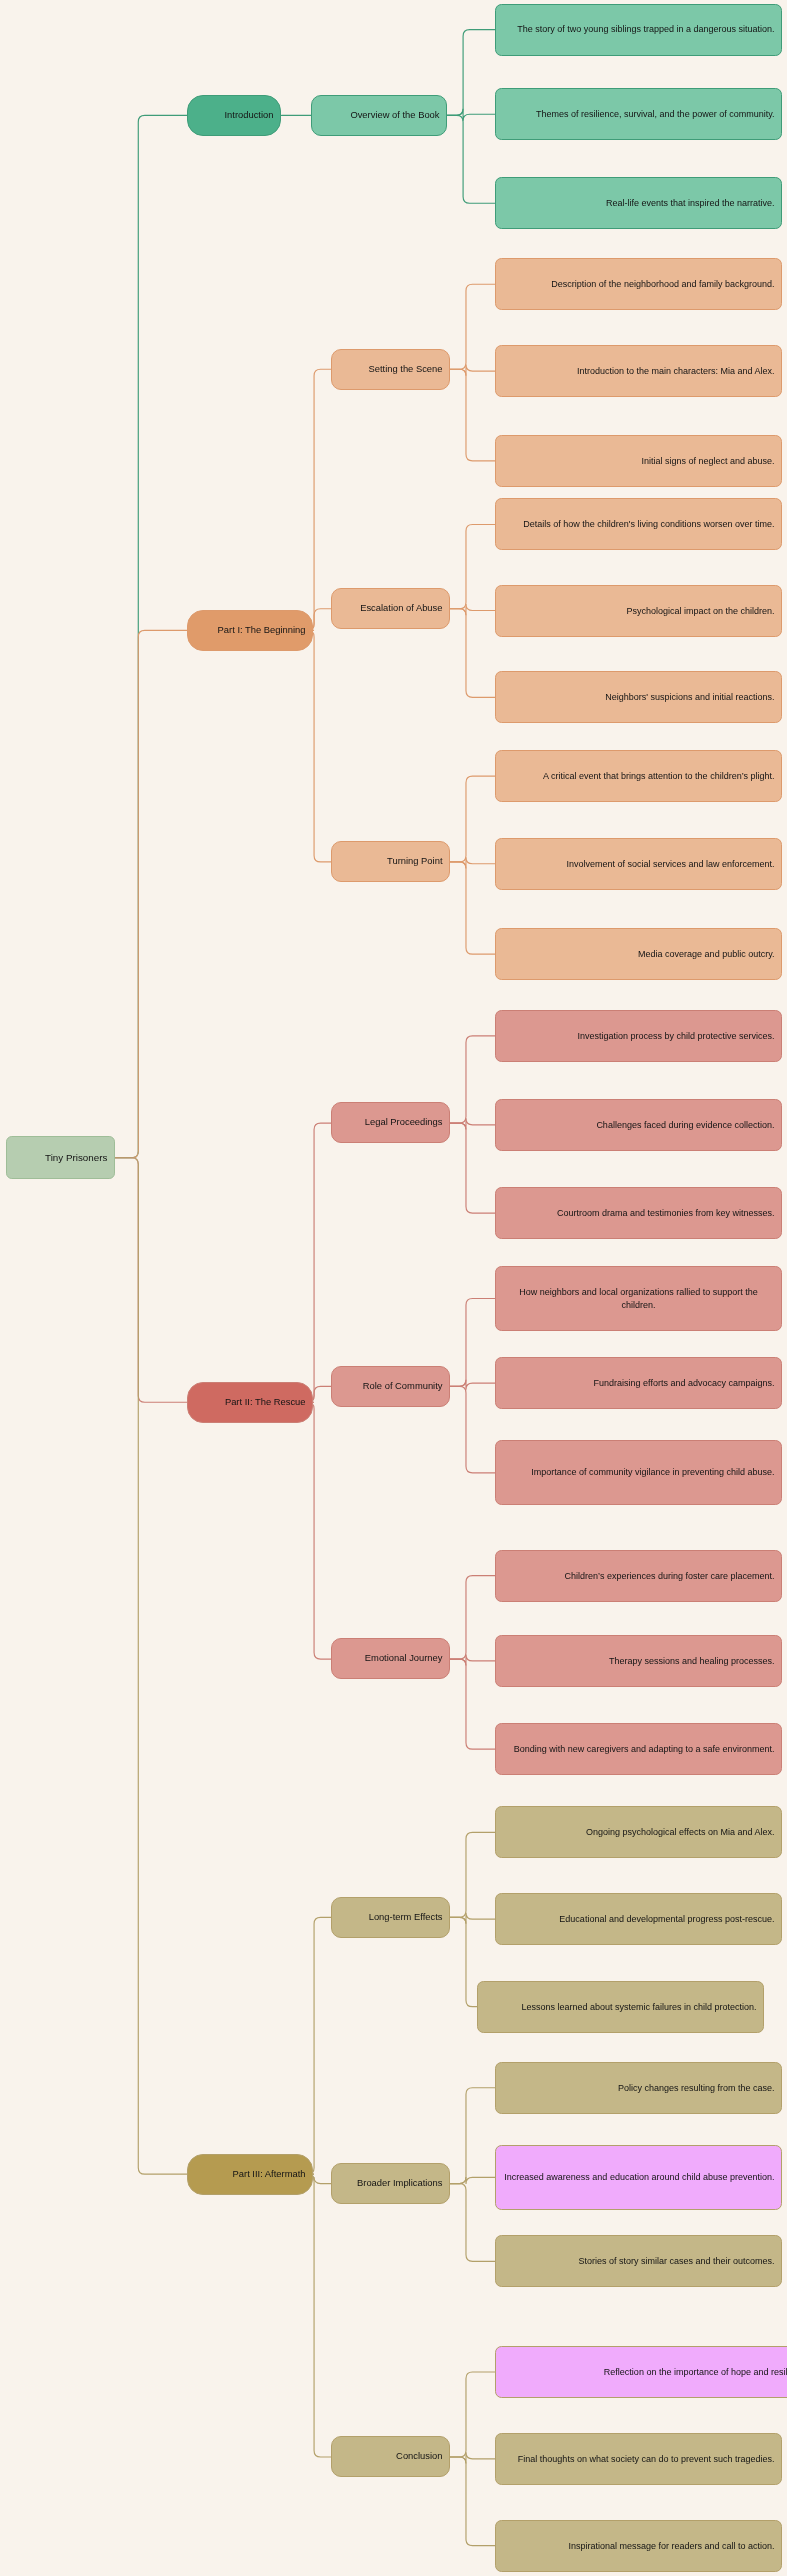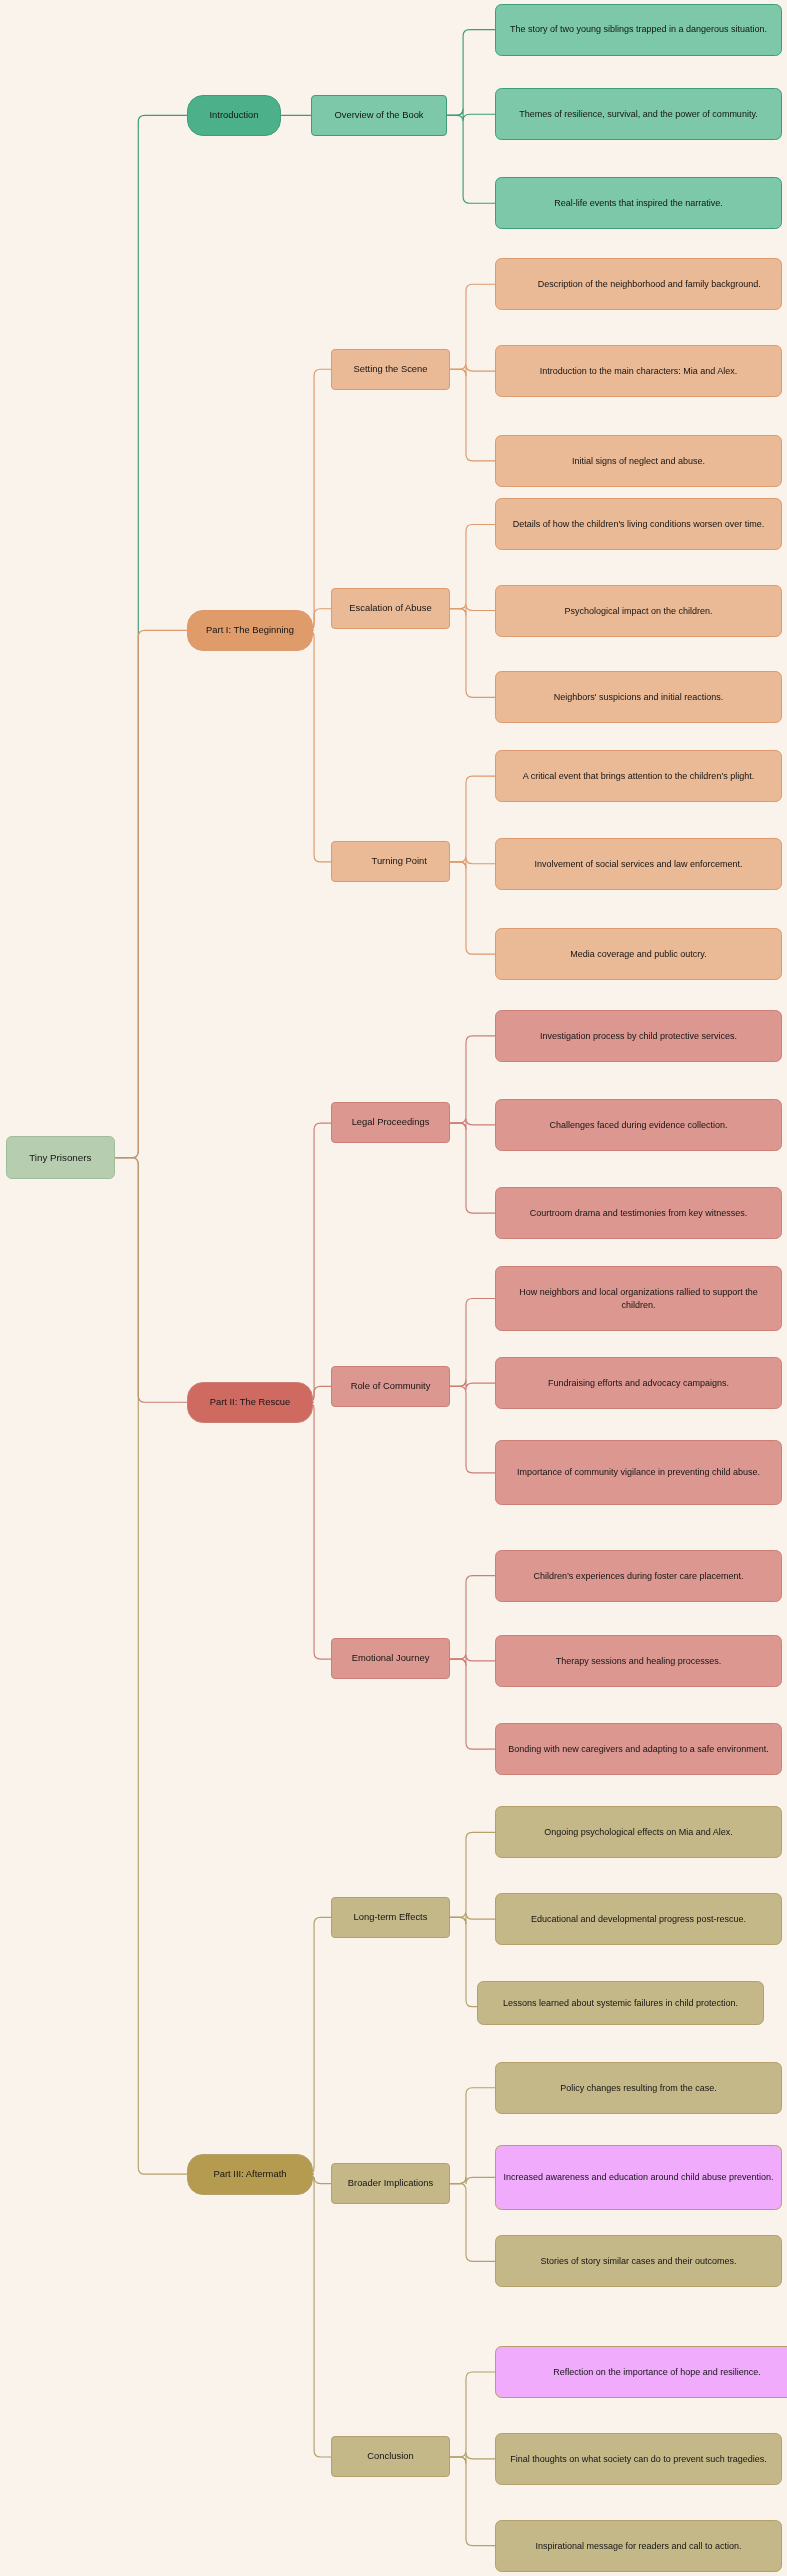--- a/index.html
+++ b/index.html
@@ -18,40 +18,40 @@
   #edges{
     position:absolute;left:0;top:0;
     width:788px;height:2576px;
     pointer-events:none;
   }
   .node{
     position:absolute;
     box-sizing:border-box;
     display:flex;
     align-items:center;
-    justify-content:center;
+    justify-content:flex-end;
     text-align:center;
     border-radius:6.5px;
     color:#141414;
     line-height:1.38;
     padding:2.9px 6.5px;
     white-space:normal;
     word-wrap:break-word;
   }
   .node.root{
     font-size:9.8px;
     border-radius:5.8px;
   }
   .node.lvl1{
     font-size:9.4px;
     border-radius:16px;
   }
   .node.lvl2{
     font-size:9.4px;
-    border-radius:4px;
+    border-radius:10px;
   }
   .node.leaf{
     font-size:9px;
     border-radius:6.5px;
   }
 </style>
 </head>
 <body>
 
 <div id="mindmap">
@@ -203,21 +203,21 @@
       </div>
       <div class="node lvl2" style="left: 331px; top: 1897px; width: 119px; height: 41px; background: rgb(196, 183, 136); border: 0.7px solid rgb(179, 160, 106);">
         <span>Long-term Effects</span>
       </div>
       <div class="node leaf" style="left: 495px; top: 1806px; width: 287px; height: 52px; background: rgb(196, 183, 136); border: 0.7px solid rgb(179, 160, 106);">
         <span>Ongoing psychological effects on Mia and Alex.</span>
       </div>
       <div class="node leaf" style="left: 495px; top: 1893px; width: 287px; height: 52px; background: rgb(196, 183, 136); border: 0.7px solid rgb(179, 160, 106);">
         <span>Educational and developmental progress post-rescue.</span>
       </div>
-      <div class="node leaf" style="left: 477px; top: 1981px; width: 287px; height: 44px; background: rgb(196, 183, 136); border: 0.7px solid rgb(179, 160, 106);">
+      <div class="node leaf" style="left: 477px; top: 1981px; width: 287px; height: 52px; background: rgb(196, 183, 136); border: 0.7px solid rgb(179, 160, 106);">
         <span>Lessons learned about systemic failures in child protection.</span>
       </div>
       <div class="node lvl2" style="left: 331px; top: 2163px; width: 119px; height: 41px; background: rgb(196, 183, 136); border: 0.7px solid rgb(179, 160, 106);">
         <span>Broader Implications</span>
       </div>
       <div class="node leaf" style="left: 495px; top: 2062px; width: 287px; height: 52px; background: rgb(196, 183, 136); border: 0.7px solid rgb(179, 160, 106);">
         <span>Policy changes resulting from the case.</span>
       </div>
       <div class="node leaf" style="left: 495px; top: 2145px; width: 287px; height: 65px; background: #f0abfc; border: 0.7px solid rgb(179, 160, 106);">
         <span>Increased awareness and education around child abuse prevention.</span>

